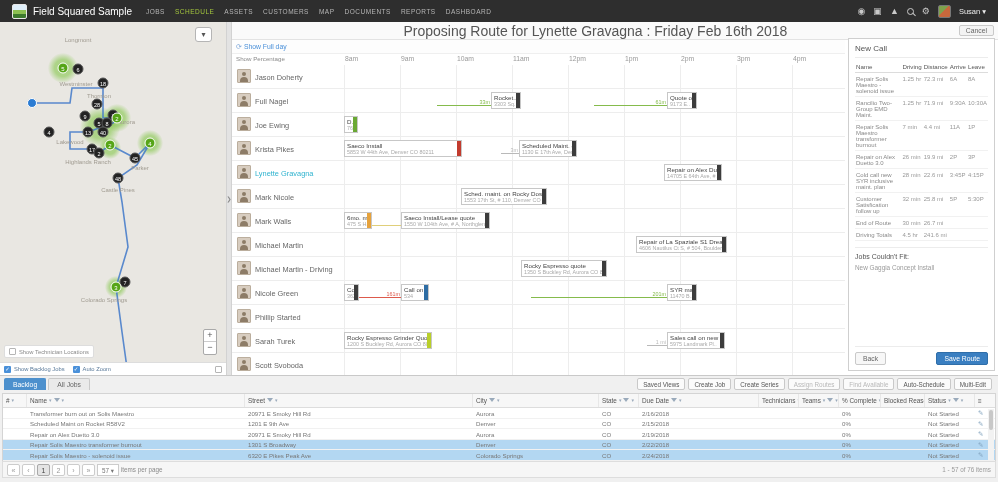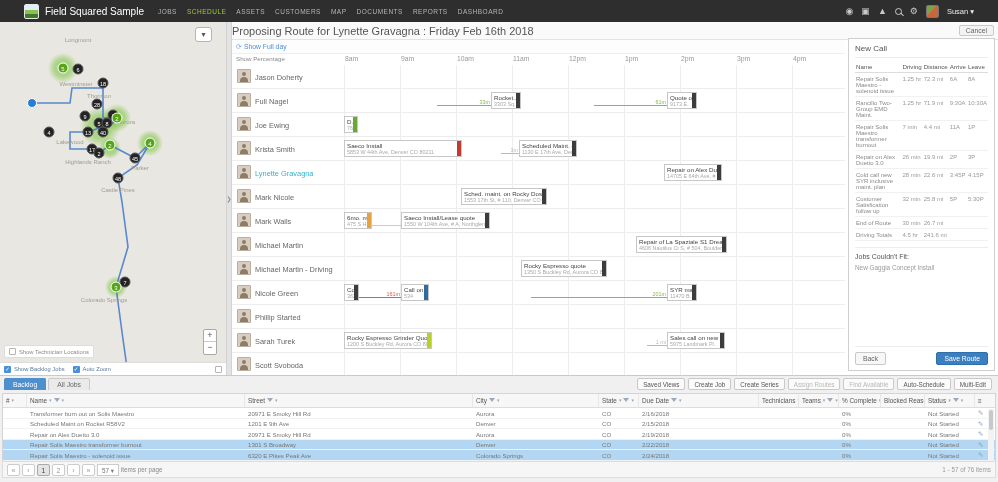--- a/index.html
+++ b/index.html
@@ -1,20 +1,20 @@
 <!DOCTYPE html>
 <html><head>
 <meta charset="utf-8">
 <style>
   *{margin:0;padding:0;box-sizing:border-box}
   html,body{width:998px;height:482px;overflow:hidden;background:#e4e4e4;font-family:"Liberation Sans",sans-serif}
   .app{position:relative;width:998px;height:482px;background:#ececec}
 
   
-  .navbar{position:absolute;top:0;left:0;right:0;height:22px;background:#2e2e2e;display:flex;align-items:center;padding:0 24px;z-index:50}
+  .navbar{position:absolute;top:0;left:0;right:0;height:22px;background:#2e2e2e;display:flex;align-items:center;padding:0 12px;z-index:50}
   .logo{width:15px;height:15px;border-radius:2px;border:1px solid #e8e8e8;background:linear-gradient(180deg,#dfeffa 0 40%,#8cc152 40% 70%,#3d7a2e 70% 100%);flex:none}
   .brand{color:#fff;font-size:10px;margin:0 14px 0 6px;white-space:nowrap}
   .nav-item{color:#b5b5b5;font-size:6.5px;letter-spacing:.5px;margin-right:10px;cursor:pointer;white-space:nowrap}
   .nav-item.active{color:#a3c53d}
   .nav-right{margin-left:auto;display:flex;align-items:center;gap:8px}
   .nicon{color:#c9c9c9;font-size:9px;line-height:10px}
   .search-glyph{position:relative;width:7px;height:7px;border:1.4px solid #c9c9c9;border-radius:50%;display:inline-block}
   .search-glyph::after{content:"";position:absolute;width:4px;height:1.4px;background:#c9c9c9;transform:rotate(45deg);right:-3.4px;bottom:-1.4px}
   .nav-avatar{width:13px;height:13px;border-radius:2px;border:1px solid #777;background:linear-gradient(135deg,#7fa14c 0 45%,#c7683c 45% 100%)}
   .nav-user{color:#ececec;font-size:7.5px;white-space:nowrap}
@@ -35,21 +35,21 @@
   .map-footer{position:absolute;left:0;right:0;bottom:0;height:13px;background:#fff;border-top:1px solid #ddd;display:flex;align-items:center;gap:8px;padding:0 4px;font-size:5.8px;color:#5a7a9a}
   .cb{width:7px;height:7px;border-radius:1px;background:#4a90d9;color:#fff;font-size:5.5px;line-height:7px;text-align:center;flex:none}
   .cb.empty{background:#fff;border:1px solid #b5b5b5}
   .map-footer .spacer{margin-left:auto}
 
   .divider{position:absolute;left:226px;top:22px;width:6px;height:353px;background:#e3e3e3;border-left:1px solid #d2d2d2;border-right:1px solid #d2d2d2;display:flex;align-items:center;justify-content:center;color:#8a8a8a;font-size:6px;cursor:pointer}
 
   
   .main{position:absolute;left:232px;top:22px;width:766px;height:353px;background:#fff}
   .proposing{position:absolute;top:0;left:0;right:0;height:18px;background:#fafafa;border-bottom:1px solid #e3e3e3;display:flex;align-items:center}
-  .prop-title{flex:1;text-align:left;font-size:11px;color:#555}
+  .prop-title{flex:1;text-align:center;font-size:14px;color:#555}
   .cancel-btn{margin-right:4px;font-size:6.8px;color:#666;background:#f3f3f3;border:1px solid #c9c9c9;border-radius:2px;padding:1px 6px;cursor:pointer}
   .sched-toolbar{position:absolute;top:18px;left:0;width:613px;height:14px;background:#fdfdfd;border-bottom:1px solid #efefef;display:flex;align-items:center;padding-left:4px}
   .fullday{color:#4a90d9;font-size:6.8px;cursor:pointer}
   .fullday .ficon{font-size:7px;margin-right:2px;color:#7fa8d9}
   .schedule{position:absolute;top:32px;left:0;width:613px;bottom:0;overflow:hidden}
   .showpct{position:absolute;left:4px;top:1px;font-size:6.2px;color:#8a8a8a}
   .hour-label{position:absolute;top:1px;font-size:6.8px;color:#9a9a9a}
   .sched-rows{position:absolute;top:11px;left:0;right:0;bottom:0}
   .trow{position:absolute;left:0;right:0;height:24px;border-bottom:1px solid #ededed}
   .tname{position:absolute;left:23px;top:8px;font-size:7.4px;color:#666;white-space:nowrap}
@@ -233,21 +233,21 @@
           <div class="trow" style="top: 24px;">
             <span class="tavatar"></span>
             <span class="tname">Full Nagel</span>
           </div>
           <div class="trow" style="top: 48px;">
             <span class="tavatar"></span>
             <span class="tname">Joe Ewing</span>
           </div>
           <div class="trow" style="top: 72px;">
             <span class="tavatar"></span>
-            <span class="tname">Krista Smith</span>
+            <span class="tname">Krista Pikes</span>
           </div>
           <div class="trow active" style="top: 96px;">
             <span class="tavatar"></span>
             <span class="tname">Lynette Gravagna</span>
           </div>
           <div class="trow" style="top: 120px;">
             <span class="tavatar"></span>
             <span class="tname">Mark Nicole</span>
           </div>
           <div class="trow" style="top: 144px;">

